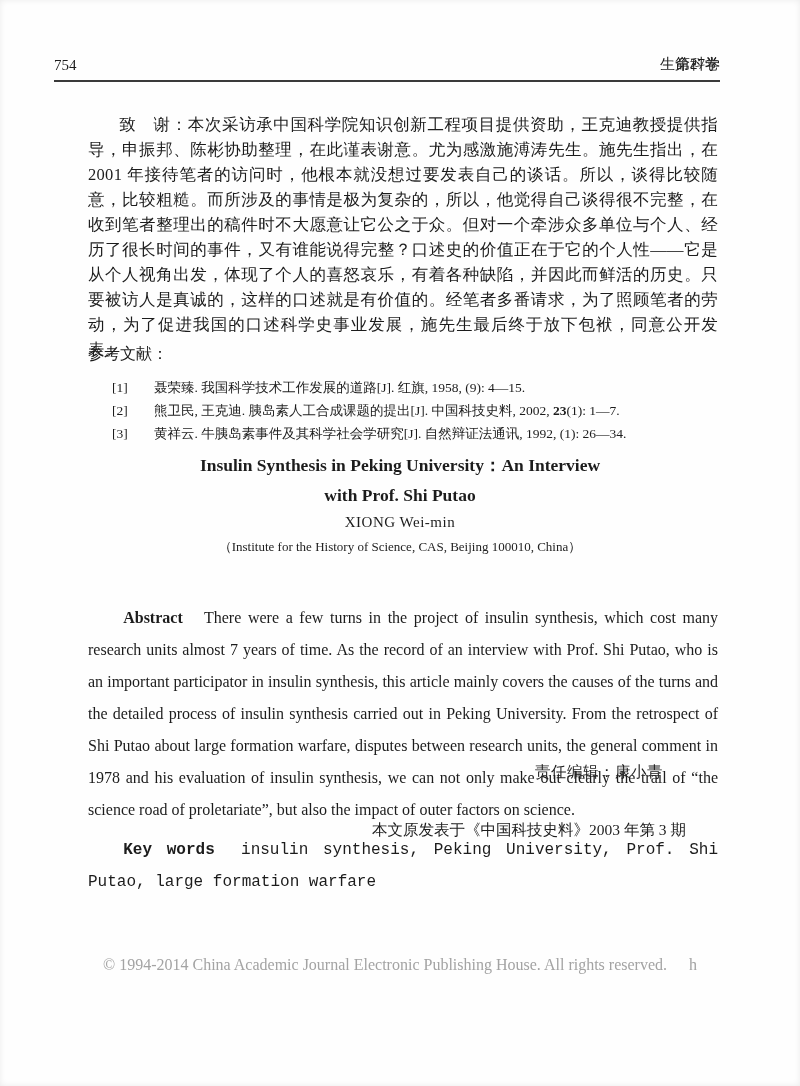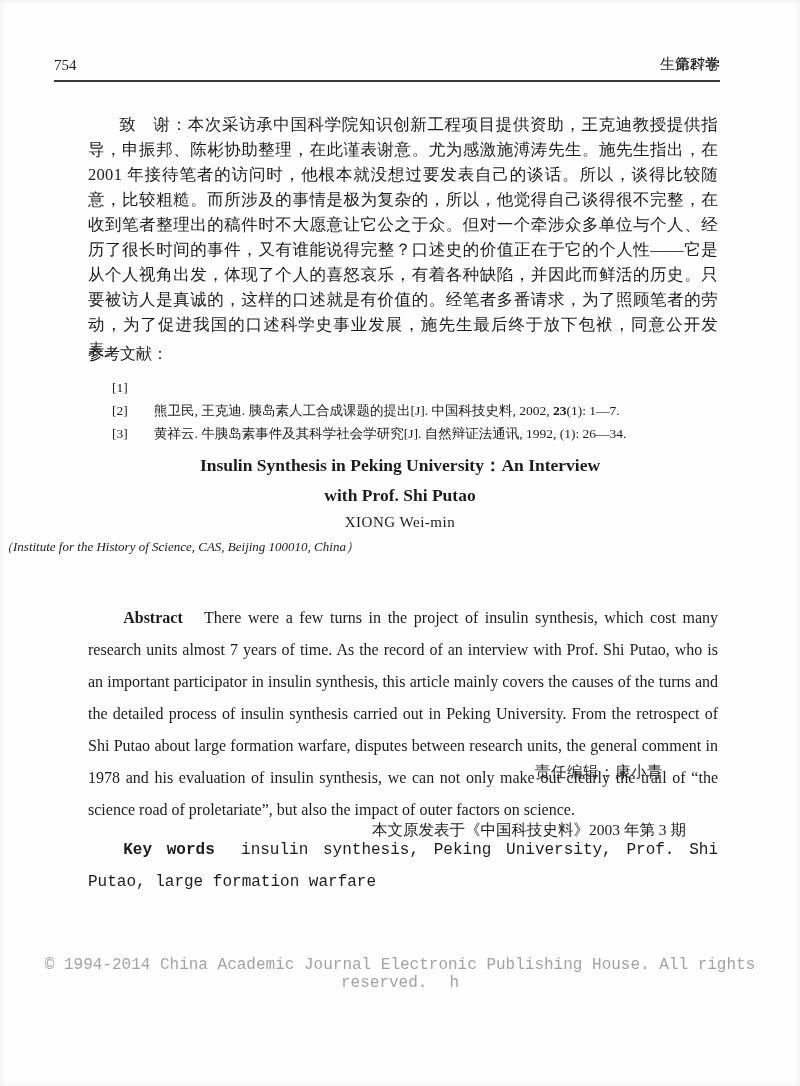--- a/index.html
+++ b/index.html
@@ -43,21 +43,21 @@
     position:absolute;top:450px;left:0;right:0;
     text-align:center;font-weight:bold;font-size:17.5px;line-height:30px;
     margin:0;
   }
   .author{
     position:absolute;top:514px;left:0;right:0;
     text-align:center;font-size:15px;letter-spacing:.5px;
   }
   .affiliation{
     position:absolute;top:538px;left:0;right:0;
-    text-align:left;font-style:italic;font-size:13px;color:#222;
+    text-align:center;font-size:13px;color:#222;
   }
   
   .abstract{
     position:absolute;top:602px;left:88px;width:630px;
     font-size:16px;line-height:32px;text-align:justify;margin:0;
   }
   .abstract p{margin:0;text-indent:2.2em;}
   .abstract .kw{margin-top:8px;font-family:Liberation Mono, monospace;}
   .b{font-weight:bold;text-align:right;}
   
@@ -66,21 +66,21 @@
     font-size:15.5px;letter-spacing:.5px;
   }
   .source-note{
     position:absolute;top:820px;left:372px;
     font-size:15.5px;
   }
   
   .footer{
     position:absolute;top:956px;left:0;right:0;
     text-align:center;color:#a3a3a3;font-size:16px;
-    font-family:Liberation Mono, monospace;
+    font-family:Liberation Serif, serif;
   }
   .footer .mark{margin-left:22px;}
 </style>
 </head>
 <body>
 
 <div class="page">
 
   <div class="header">
     <span>754</span>
@@ -88,20 +88,21 @@
     <span>第27卷</span>
   </div>
 
   <p class="ack">致　谢：本次采访承中国科学院知识创新工程项目提供资助，王克迪教授提供指导，申振邦、陈彬协助整理，在此谨表谢意。尤为感激施溥涛先生。施先生指出，在 2001 年接待笔者的访问时，他根本就没想过要发表自己的谈话。所以，谈得比较随意，比较粗糙。而所涉及的事情是极为复杂的，所以，他觉得自己谈得很不完整，在收到笔者整理出的稿件时不大愿意让它公之于众。但对一个牵涉众多单位与个人、经历了很长时间的事件，又有谁能说得完整？口述史的价值正在于它的个人性——它是从个人视角出发，体现了个人的喜怒哀乐，有着各种缺陷，并因此而鲜活的历史。只要被访人是真诚的，这样的口述就是有价值的。经笔者多番请求，为了照顾笔者的劳动，为了促进我国的口述科学史事业发展，施先生最后终于放下包袱，同意公开发表。</p>
 
   <h3 class="ref-heading">参考文献：</h3>
 
   <div class="refs">
     <div class="ref-row">
       <span class="ref-num">[1]</span>
+      <span class="ref-text">聂荣臻. 我国科学技术工作发展的道路[J]. 红旗, 1958, (9): 4—15.</span>
     </div>
     <div class="ref-row">
       <span class="ref-num">[2]</span>
       <span class="ref-text"><span>熊卫民, 王克迪. 胰岛素人工合成课题的提出[J]. 中国科技史料, 2002, </span><span class="b">23</span><span>(1): 1—7.</span></span>
     </div>
     <div class="ref-row">
       <span class="ref-num">[3]</span>
       <span class="ref-text">黄祥云. 牛胰岛素事件及其科学社会学研究[J]. 自然辩证法通讯, 1992, (1): 26—34.</span>
     </div>
   </div>

